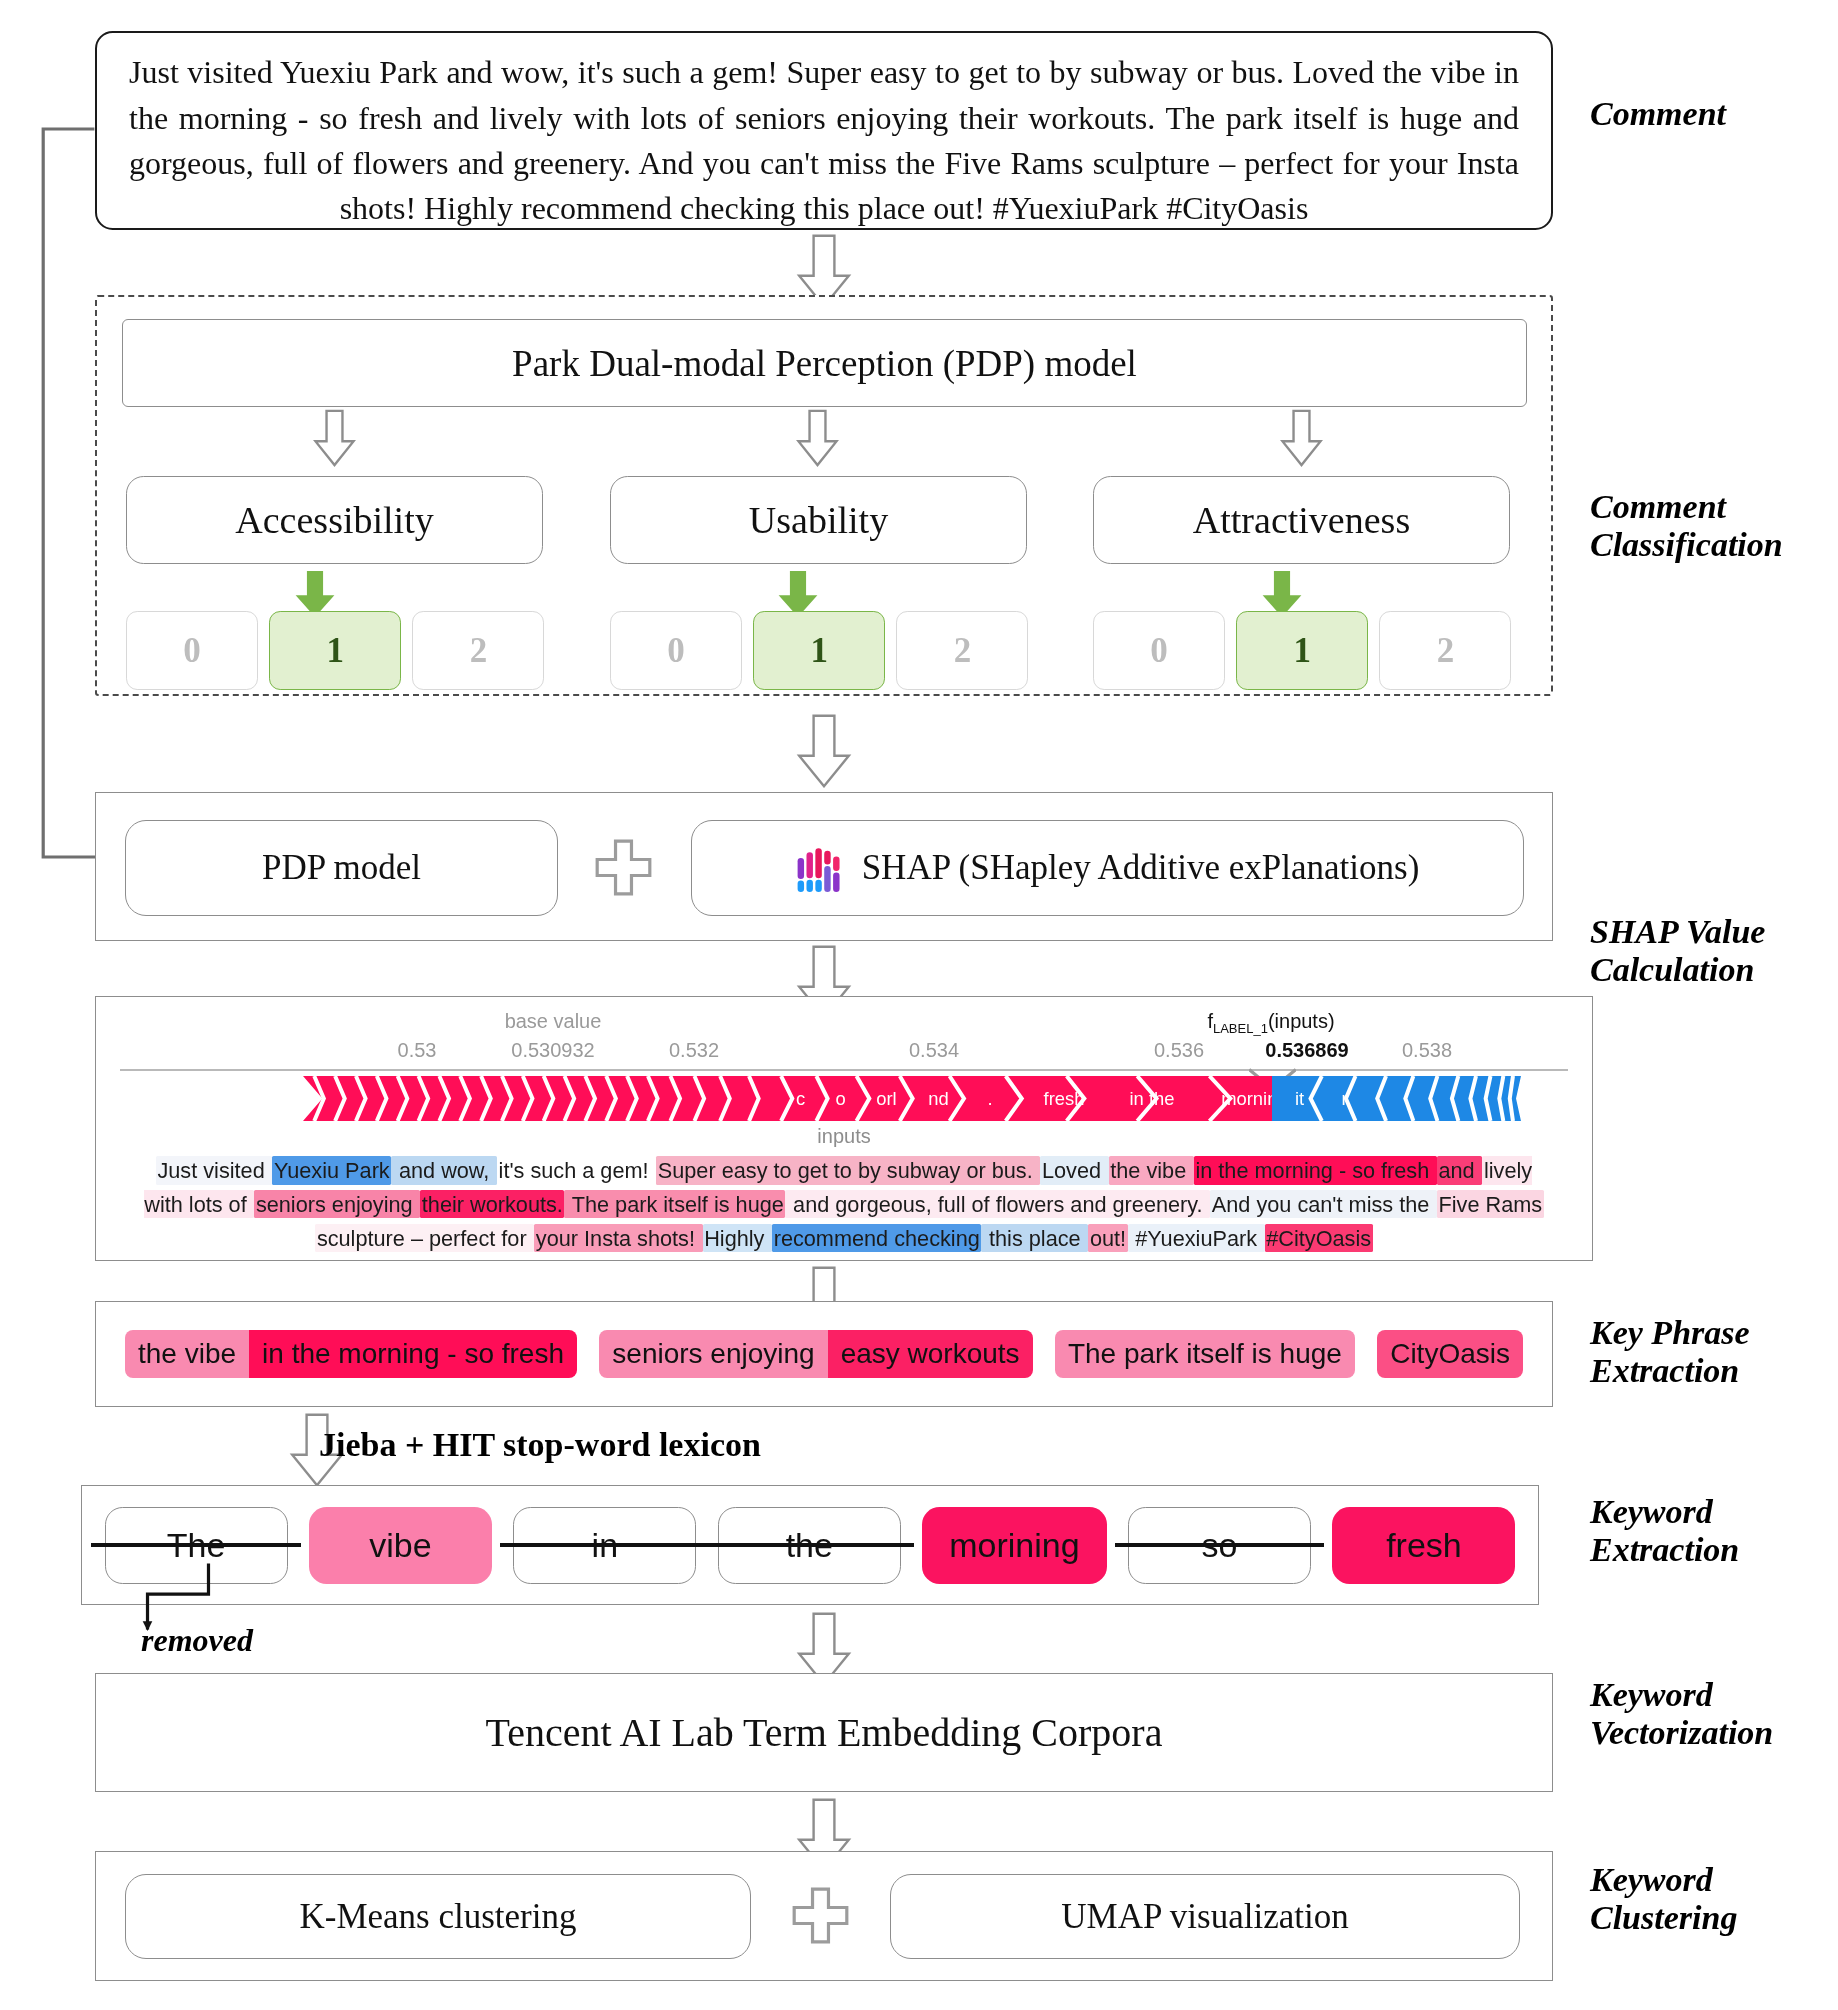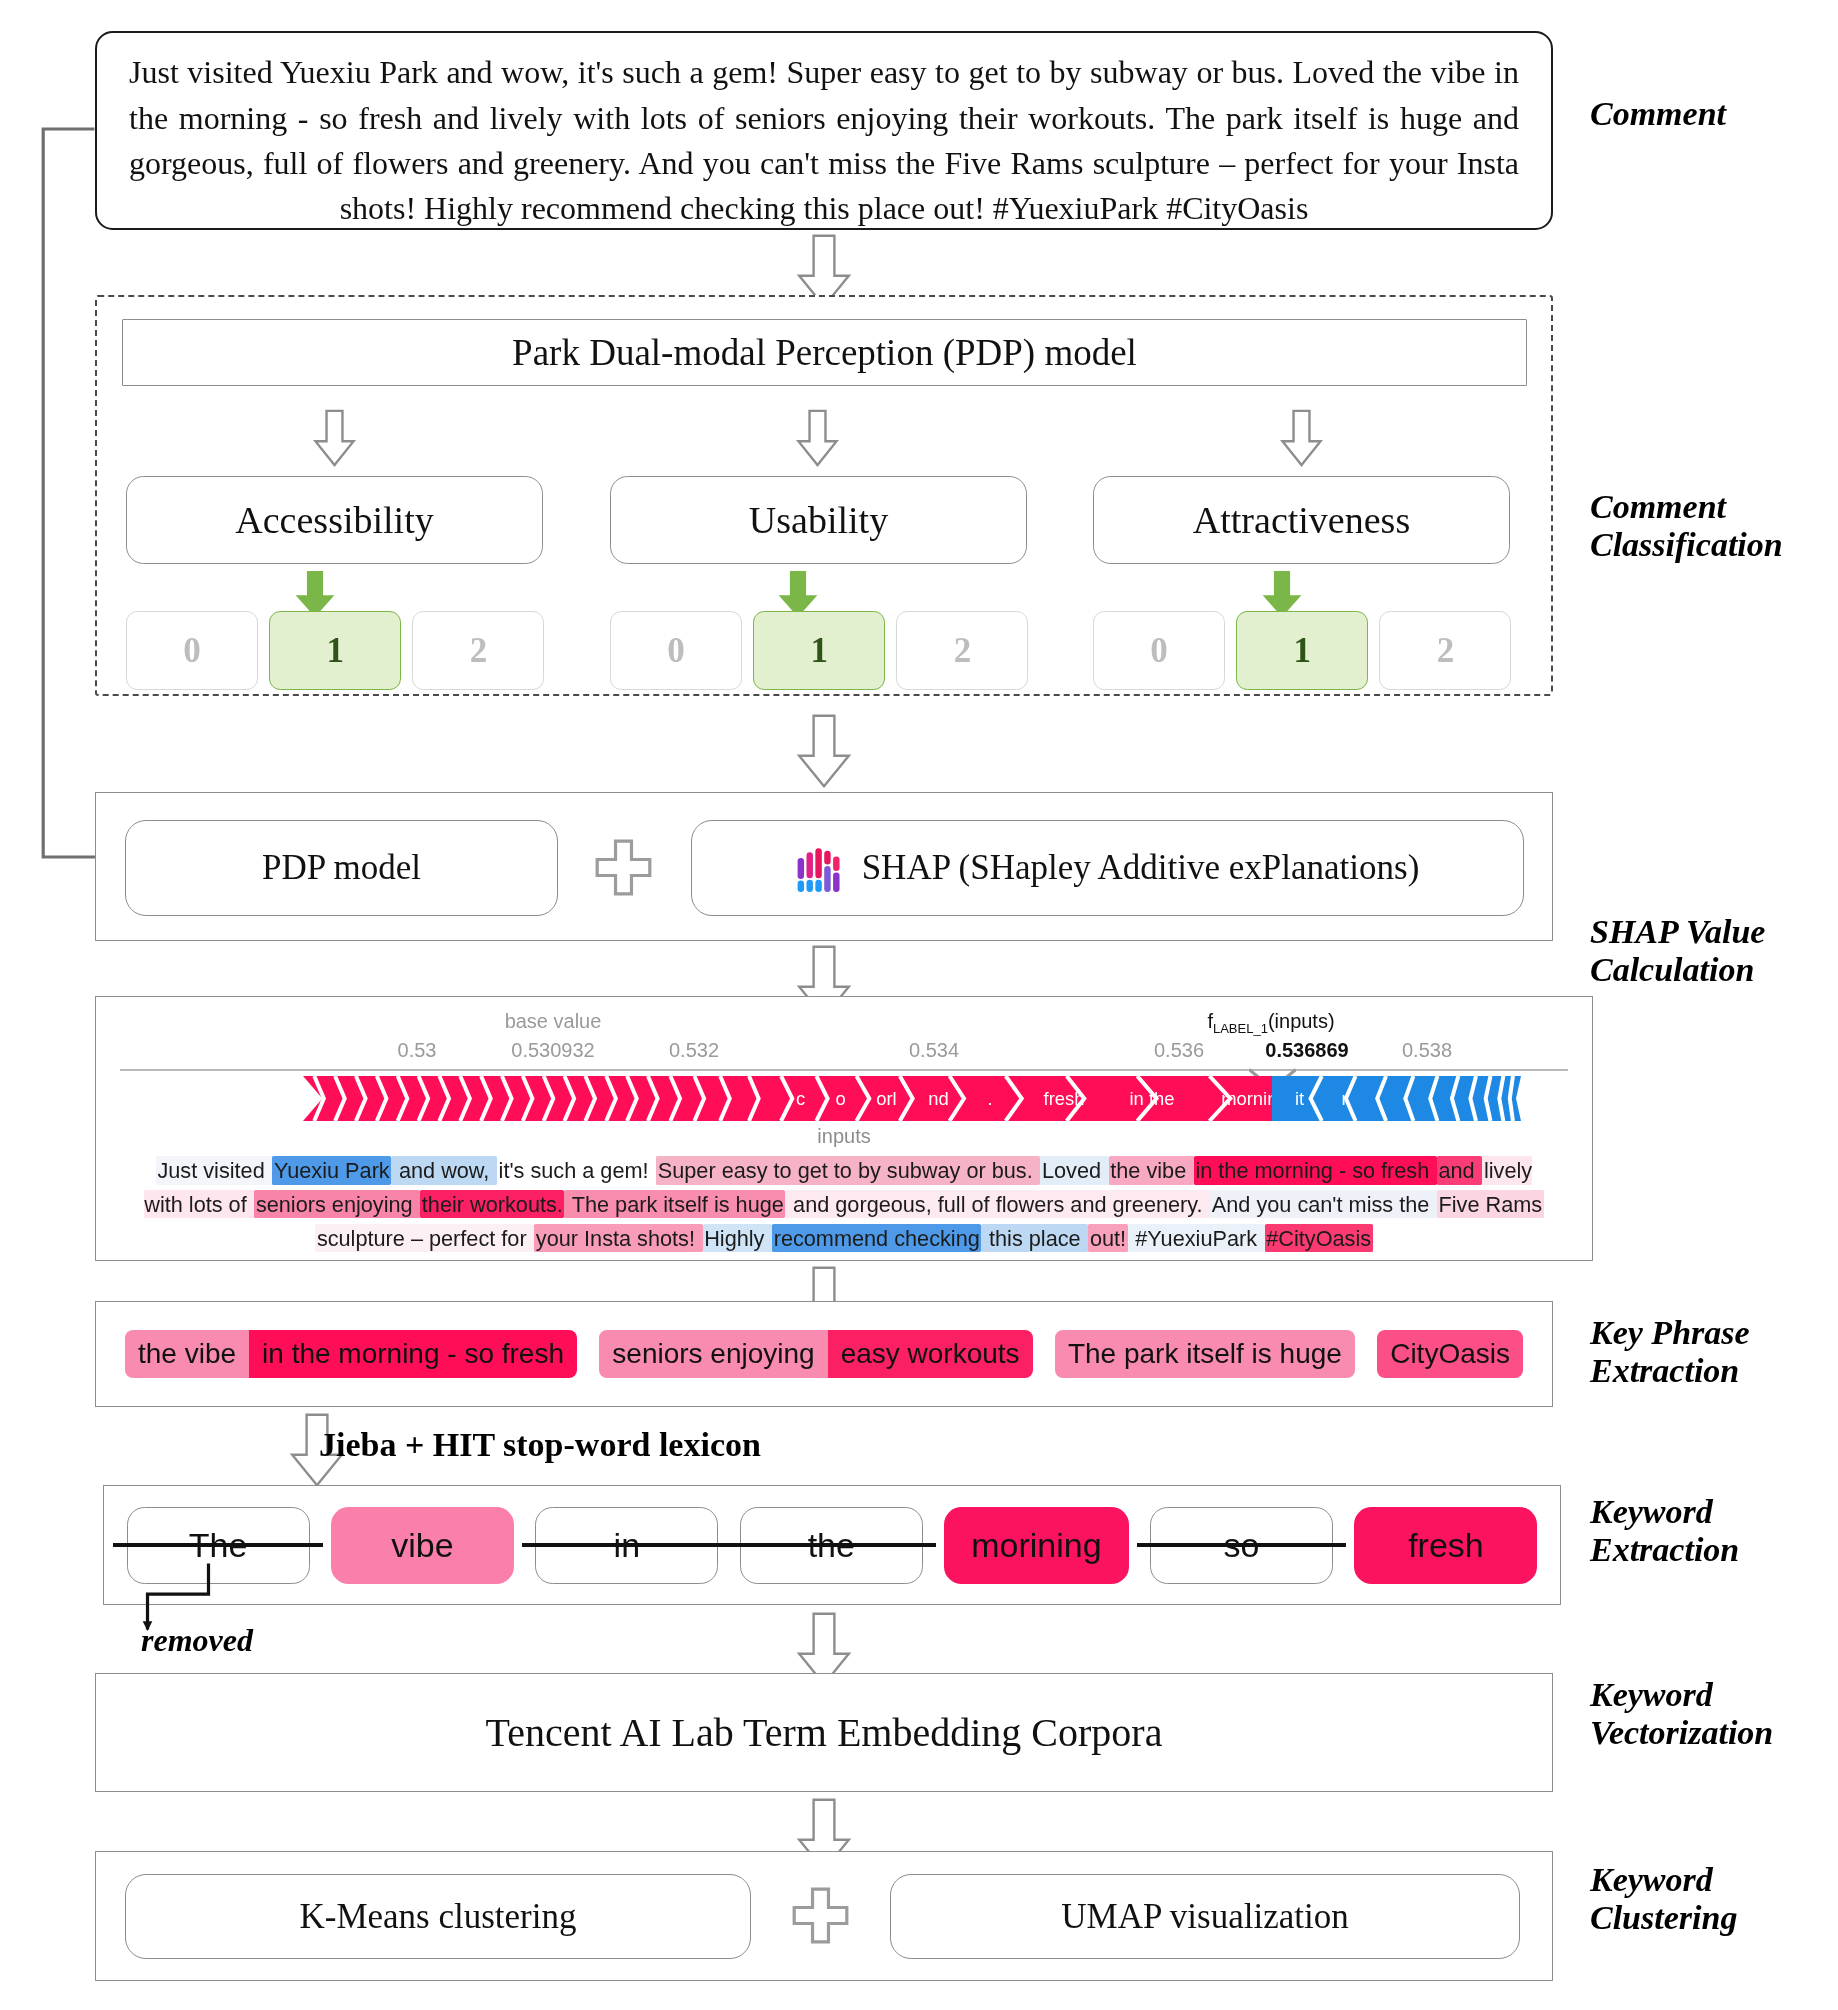--- a/index.html
+++ b/index.html
@@ -64,22 +64,22 @@
     font-size: 32px; line-height: 1.42; text-align: justify;
     text-align-last: center; color:#111;
   }
 
   
   .conn { position: absolute; }
 
   
   #clf-dashed { left: 95px; top: 295px; width: 1458px; height: 401px; }
   #pdp-title {
-    left: 122px; top: 319px; width: 1405px; height: 67px;
-    border-radius: 1px;
+    left: 122px; top: 319px; width: 1405px; height: 88px;
+    border-radius: 6px;
   }
   .cat-box { width: 417px; height: 88px; border-radius: 17.6px; font-size: 38px; }
   .score-row { position:absolute; display:flex; gap: 11.2px; }
   .score {
     width: 132px; height: 79px; border:1.6px solid #d8d8d8; border-radius: 11.2px;
     display:flex; align-items:center; justify-content:center;
     font-size: 35px; color:#bdbdbd; background:#fff; font-weight:bold;
   }
   .score.sel {
     background:#e2f0d0; border:1.6px solid #7ab648; color:#2f5417;
@@ -140,21 +140,21 @@
   .kp {
     font-family:"Liberation Sans", sans-serif; font-size:28px; color:#111;
     padding: 8px 13px; border-radius:6.4px; white-space:nowrap;
   }
   #jieba-label {
     position:absolute; left:319px; top:1426px;
     font-family:"Liberation Serif", serif; font-weight:bold; font-size:34px; color:#000;
   }
 
   
-  #kw-panel { left:103px; top: 1485px; width:1458px; height: 120px; }
+  #kw-panel { left:81px; top: 1485px; width:1458px; height: 120px; }
   #kw-row {
     position:absolute; inset:0; display:flex; align-items:center;
     justify-content:space-between; padding: 0 22.5px; gap: 9.6px;
   }
   .kw {
     position:relative;
     height: 77px; min-width: 183px; padding: 0 27px;
     display:flex; align-items:center; justify-content:center;
     font-family:"Liberation Sans", sans-serif; font-size:34px; color:#111;
     border-radius: 17.6px;

